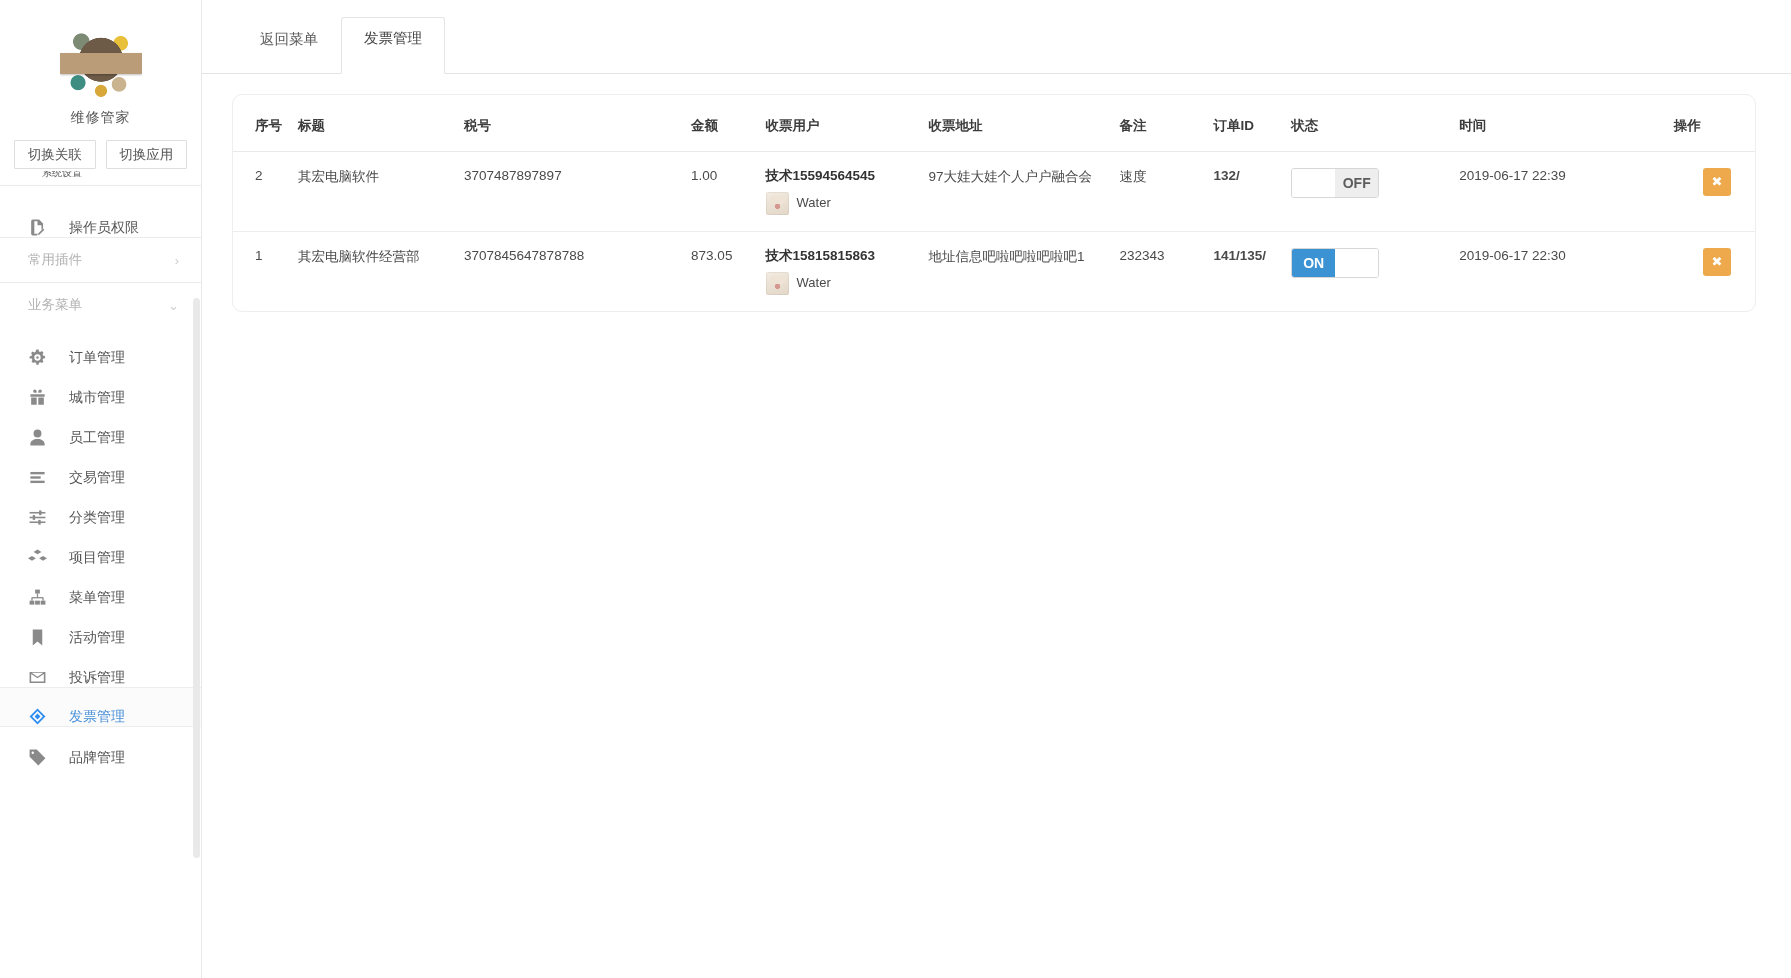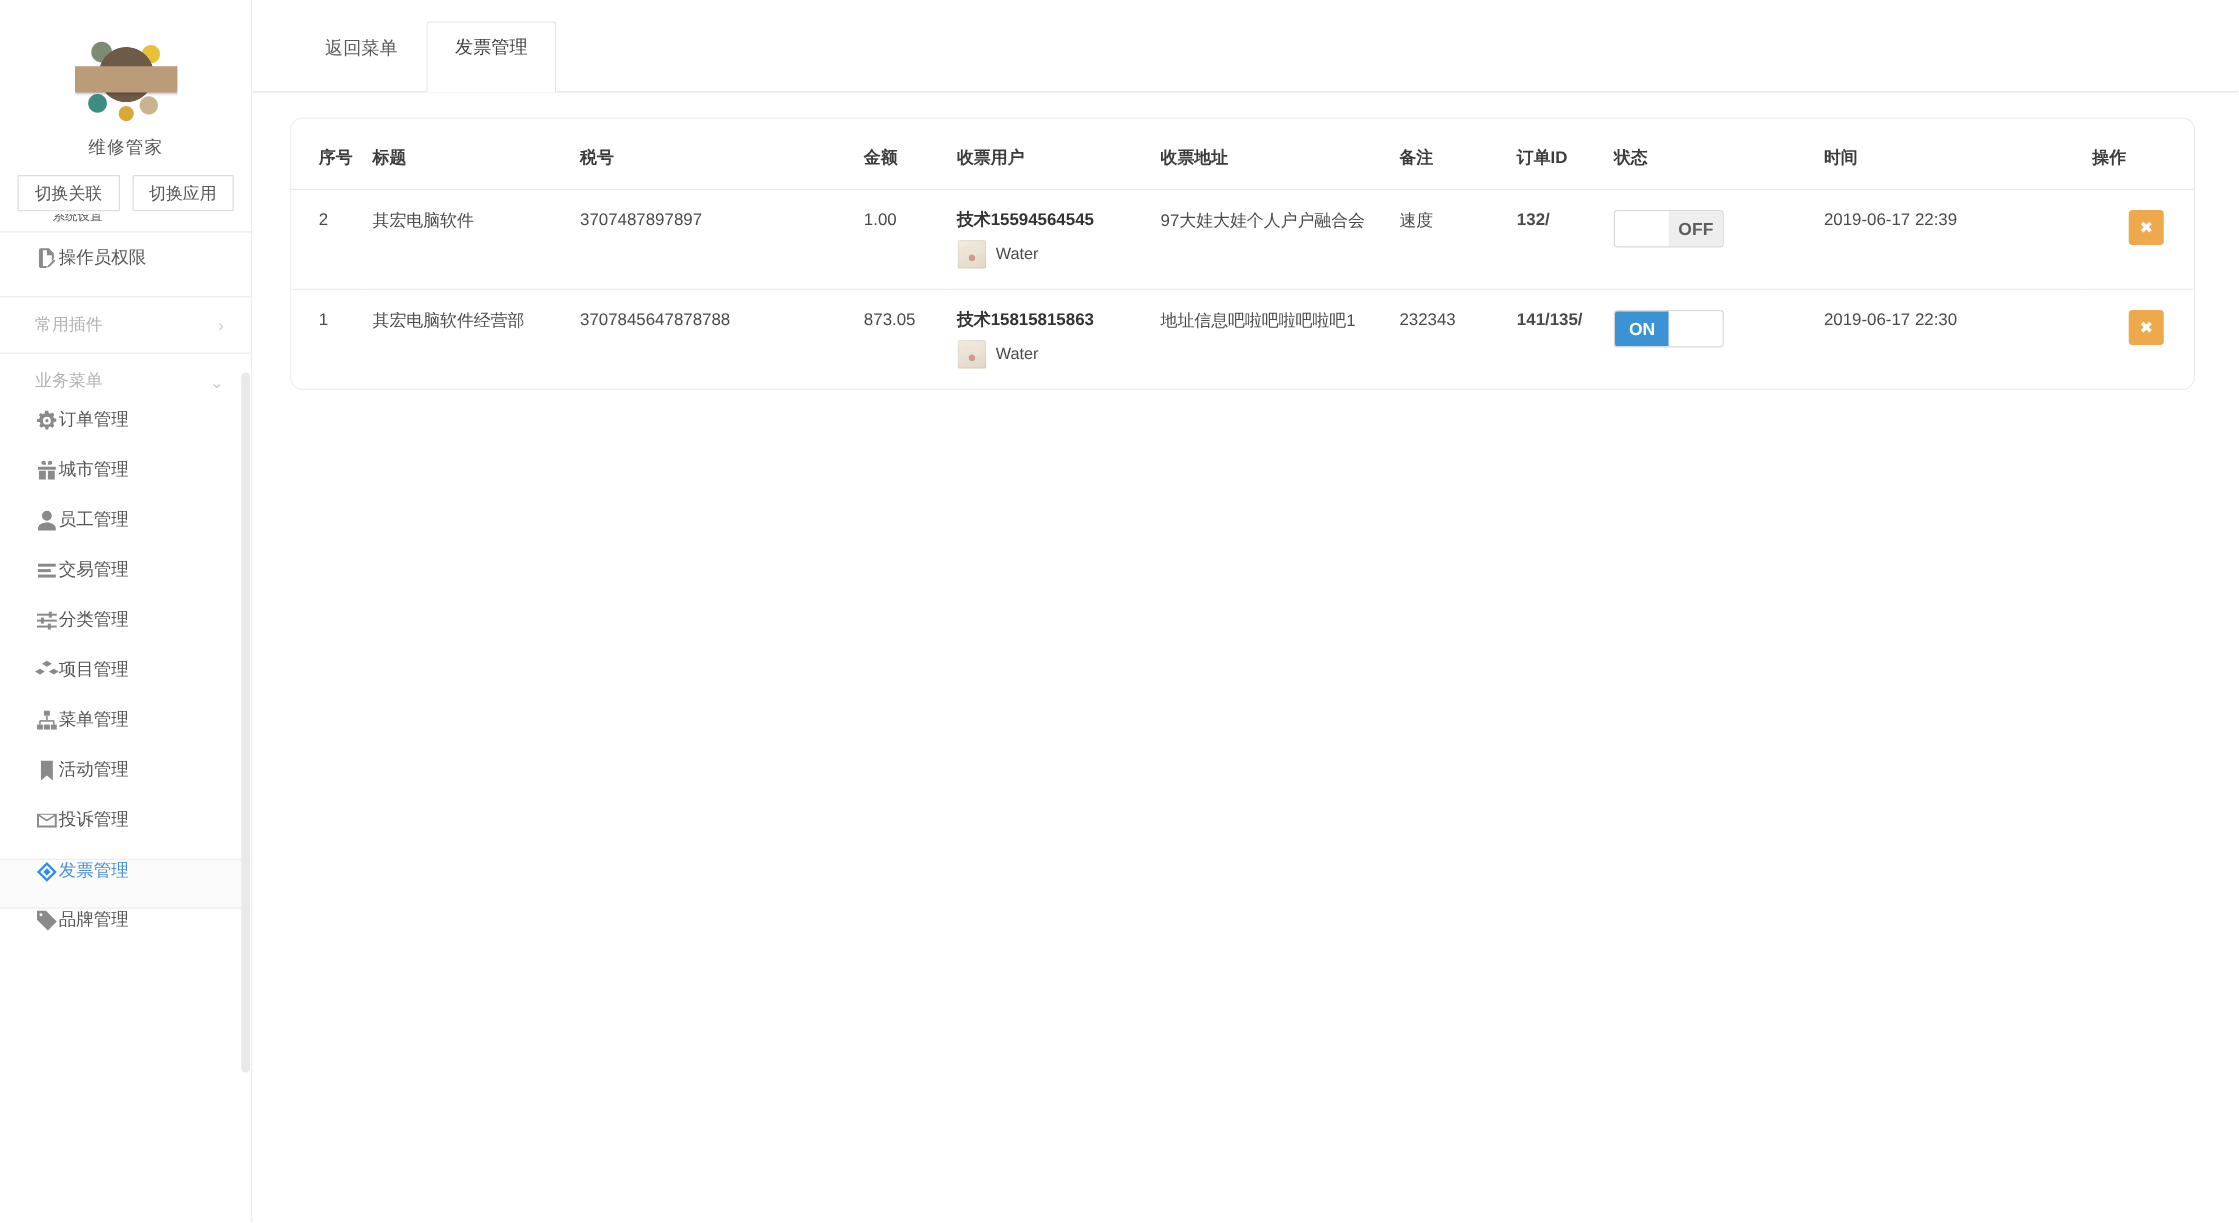--- a/index.html
+++ b/index.html
@@ -86,23 +86,24 @@
     border-bottom: 0;
   }
   .menu-cut .cut-inner {
     position: absolute; top: -20px; left: 0; right: 0;
     display: flex; align-items: center; height: 44px;
     padding-left: 20px; gap: 22px;
     color: #555; font-size: 10px;
   }
   .menu-item {
     display: flex;
-    align-items: flex-start;
+    align-items: flex-end;
     height: 40px;
     padding-left: 28px;
+    gap: 22px;
     font-size: 14px;
     color: #555555;
     cursor: pointer;
     text-decoration: none;
   }
   .menu-item .mi-icon {
     width: 19px; height: 19px;
     display: inline-flex; align-items: center; justify-content: center;
     color: #8a8a8a;
     flex: 0 0 19px;

